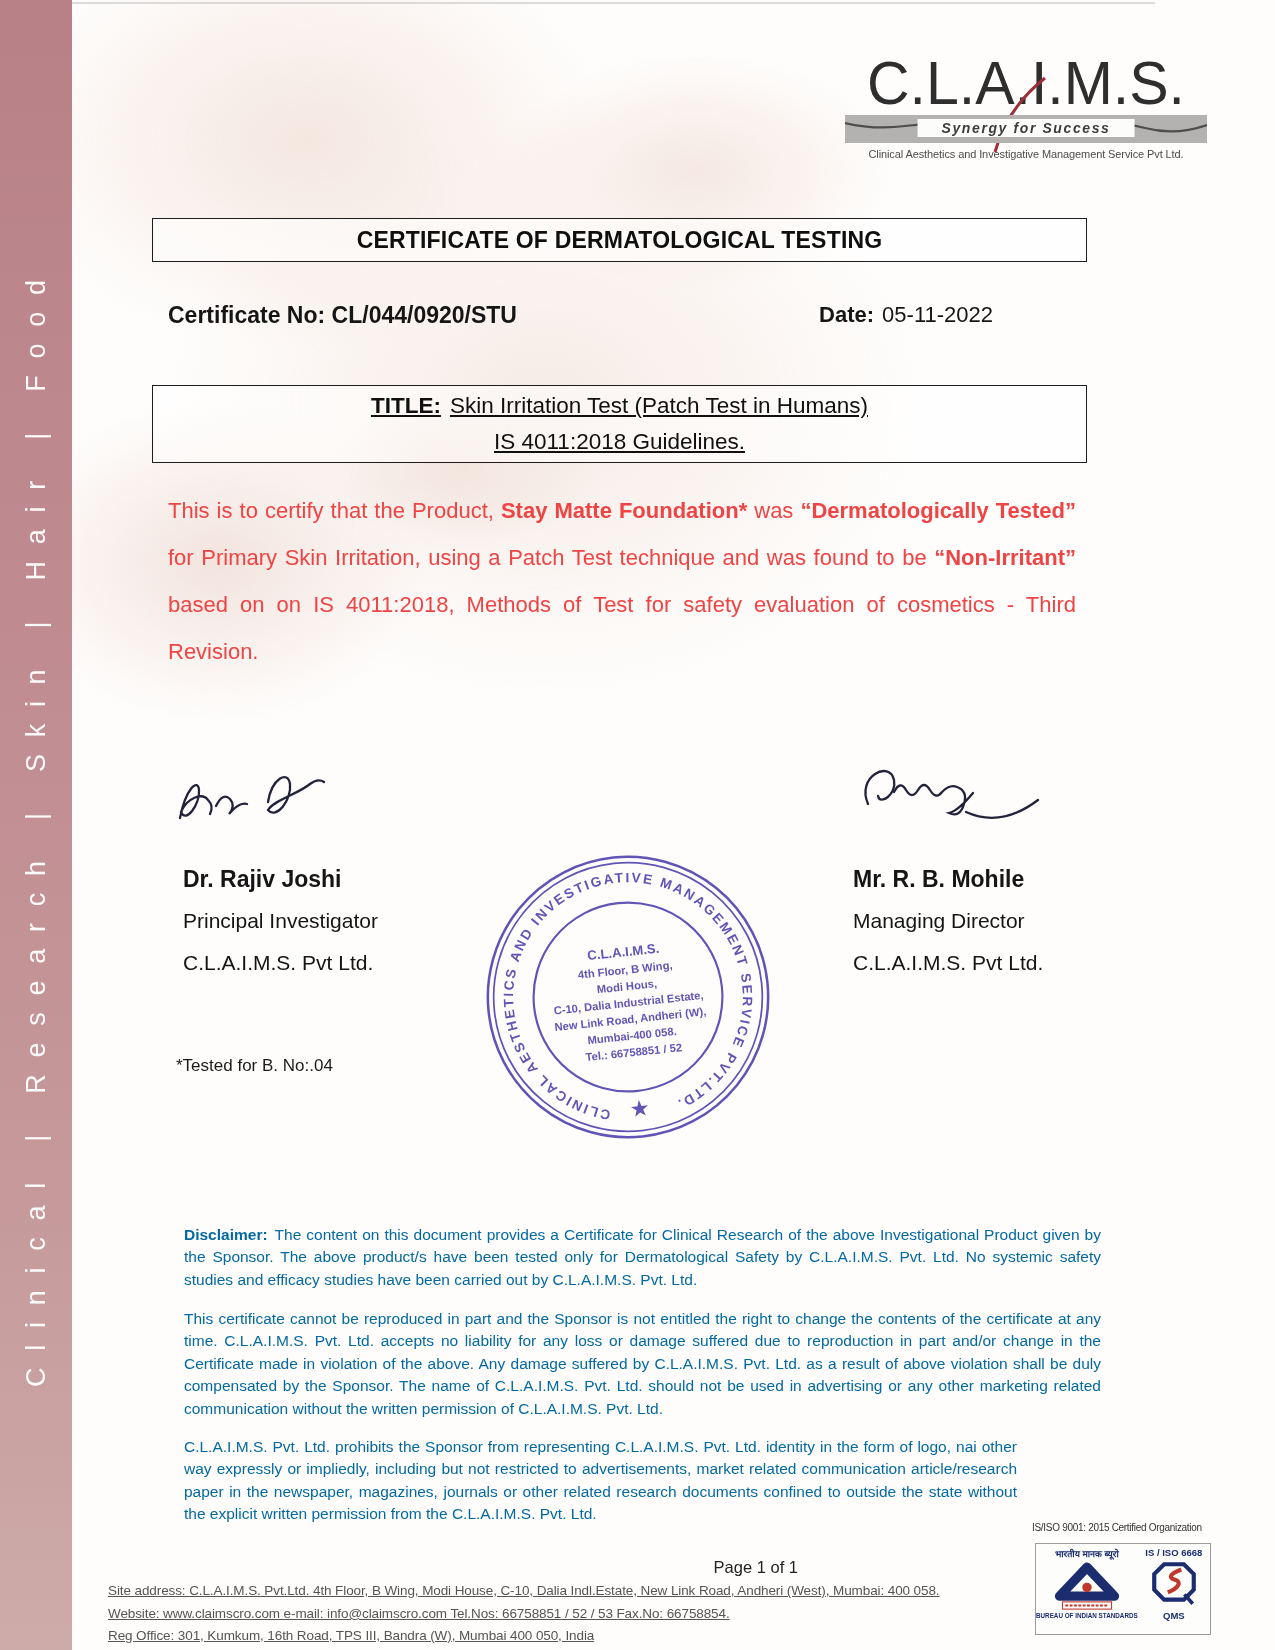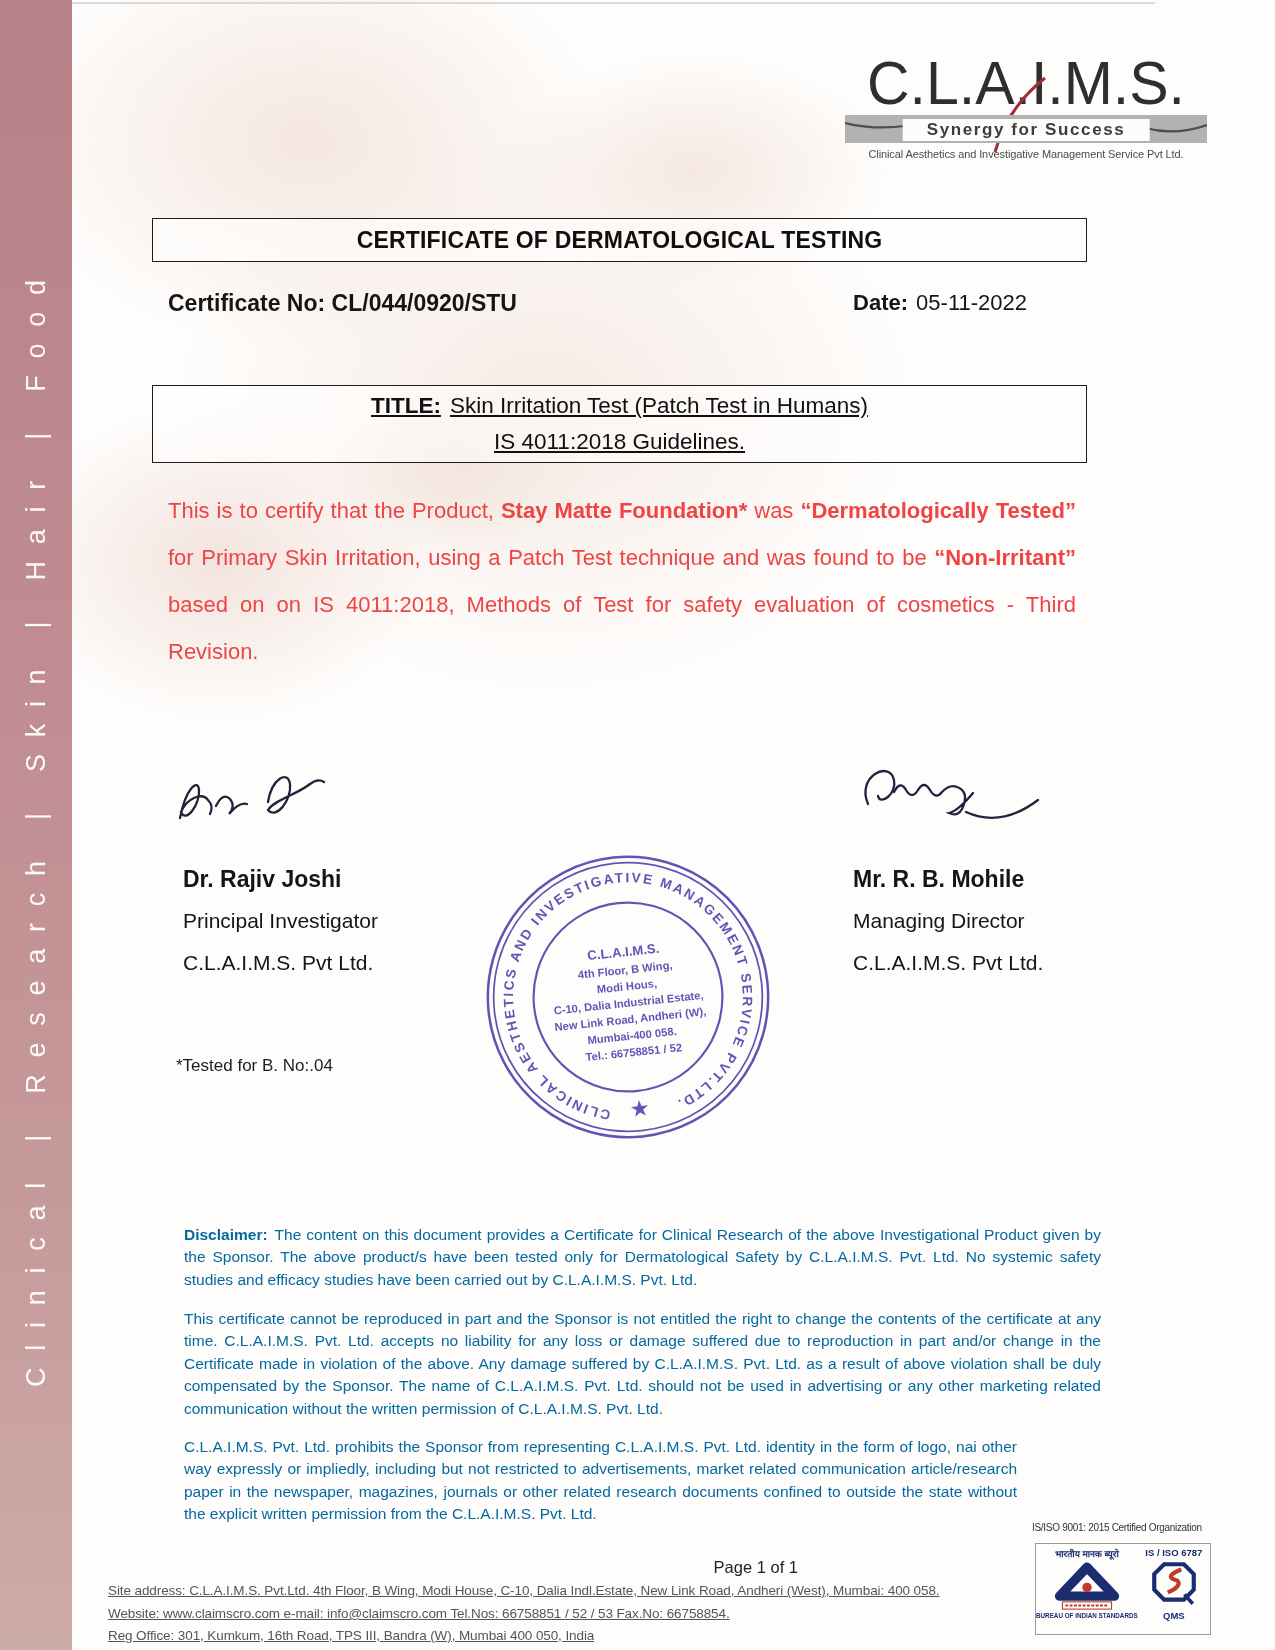--- a/index.html
+++ b/index.html
@@ -29,33 +29,33 @@
       radial-gradient(ellipse 180px 110px at 46% 60%,#e2c1b2 0%,rgba(226,193,178,0) 75%);}
 
   
   #logo{top:52px;left:845px;width:362px;}
   #logo-wordmark{font-size:59px;color:#2e2e2e;text-align:center;letter-spacing:0;
     transform:scaleY(1.04);line-height:62px;white-space:nowrap;}
   #logo-accent{position:absolute;top:8px;left:0;width:362px;height:120px;pointer-events:none;}
   #logo-band{position:relative;margin-top:1px;height:28px;background:#b3b2b0;}
   #logo-band svg{position:absolute;top:0;left:0;}
   #logo-tagline{position:absolute;top:4px;left:50%;transform:translateX(-50%);
-    background:#fcfcfb;padding:1px 24px;font-size:17px;font-weight:bold;color:#3c3c3c;
-    letter-spacing:1.6px;white-space:nowrap;}
+    background:#fcfcfb;padding:1px 24px;font-size:14px;font-weight:bold;color:#3c3c3c;
+    letter-spacing:1.6px;white-space:nowrap;font-style:italic;}
   #logo-subtitle{margin-top:5px;font-size:11px;color:#4c4c4c;text-align:center;
     white-space:nowrap;letter-spacing:-.1px;}
 
   
   #title-box{top:218px;left:152px;width:933px;height:42px;border:1.5px solid #1d1d1d;
     background:rgba(255,255,255,.55);display:flex;align-items:center;justify-content:center;}
   #title-box span{font-size:23px;font-weight:bold;letter-spacing:.2px;color:#0f0f0f;}
 
-  #meta-line{top:290px;left:168px;width:917px;display:flex;justify-content:space-between;gap:20px;}
+  #meta-line{top:302px;left:168px;width:917px;display:flex;justify-content:space-between;gap:20px;}
   #meta-line .num{font-size:23px;font-weight:bold;}
-  #meta-line .date-wrap{margin-right:58px;font-size:22px;}
+  #meta-line .date-wrap{margin-right:92px;font-size:22px;}
   #meta-line .date-label{font-weight:bold;margin-right:8px;}
 
   #subject-box{top:385px;left:152px;width:933px;height:76px;border:1.5px solid #1d1d1d;
     background:rgba(255,255,255,.5);display:flex;flex-direction:column;
     align-items:center;justify-content:center;line-height:36px;}
   #subject-box .line{font-size:22.5px;color:#101010;text-decoration:underline;}
   #subject-box .lbl{font-weight:bold;margin-right:9px;}
 
   
   #body-par{top:487px;left:168px;width:908px;font-size:22px;line-height:47px;
@@ -214,21 +214,21 @@
       <div class="hin">भारतीय मानक ब्यूरो</div>
       <svg width="74" height="52" viewBox="0 0 100 72">
         <polygon points="50,10 12,50 88,50" fill="none" stroke="#1b2d6e" stroke-width="13" stroke-linejoin="round"></polygon>
         <circle cx="50" cy="38" r="6.5" fill="#c0392b"></circle>
         <rect x="16" y="58" width="68" height="10" fill="none" stroke="#c0392b" stroke-width="1.5"></rect>
         <line x1="20" y1="63" x2="80" y2="63" stroke="#c0392b" stroke-width="3" stroke-dasharray="4 2"></line>
       </svg>
       <div class="sub">BUREAU OF INDIAN STANDARDS</div>
     </div>
     <div class="cert-col">
-      <div class="ttl">IS / ISO 6787</div>
+      <div class="ttl">IS / ISO 6668</div>
       <svg width="52" height="52" viewBox="0 0 100 100">
         <polygon points="31,12 69,12 88,31 88,61 69,80 31,80 12,61 12,31" fill="none" stroke="#1b2d6e" stroke-width="8"></polygon>
         <path d="M64,22 C42,30 38,38 52,42 C66,46 58,58 38,66" stroke="#c0392b" stroke-width="8" fill="none"></path>
         <line x1="70" y1="70" x2="86" y2="88" stroke="#1b2d6e" stroke-width="7"></line>
       </svg>
       <div class="qms">QMS</div>
     </div>
   </div>
 
   <div class="abs" id="page-num">Page 1 of 1</div>

